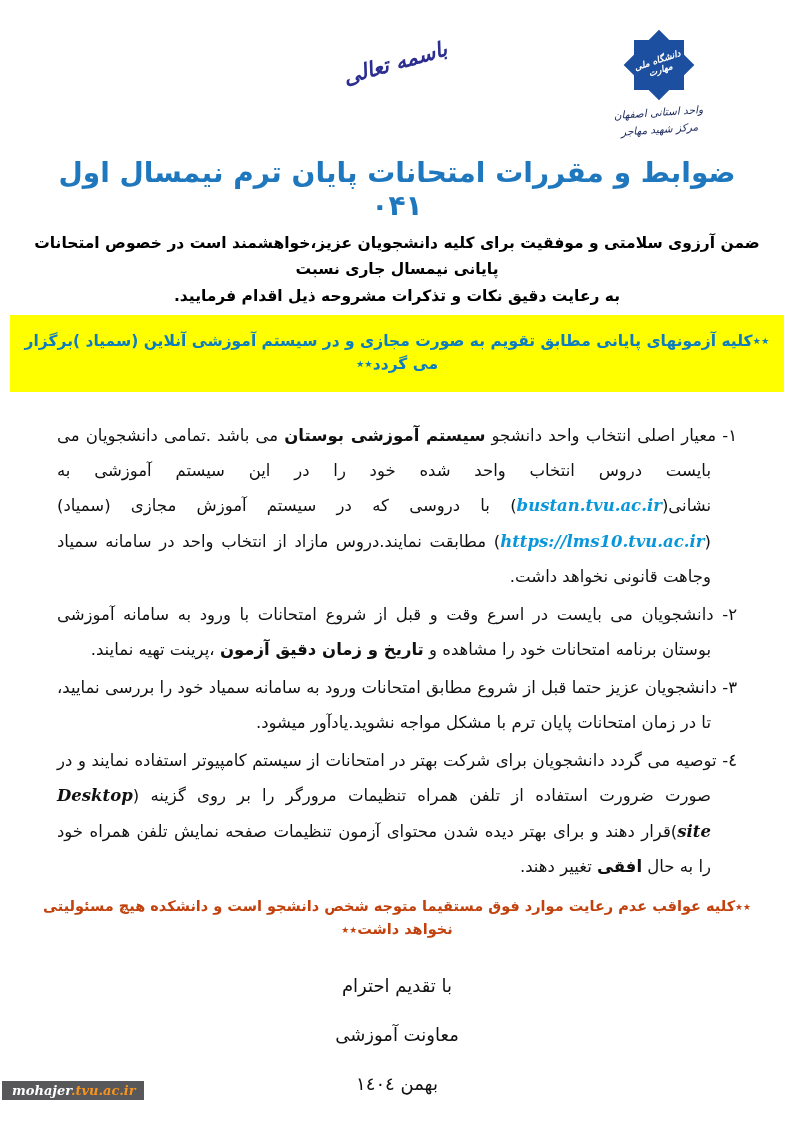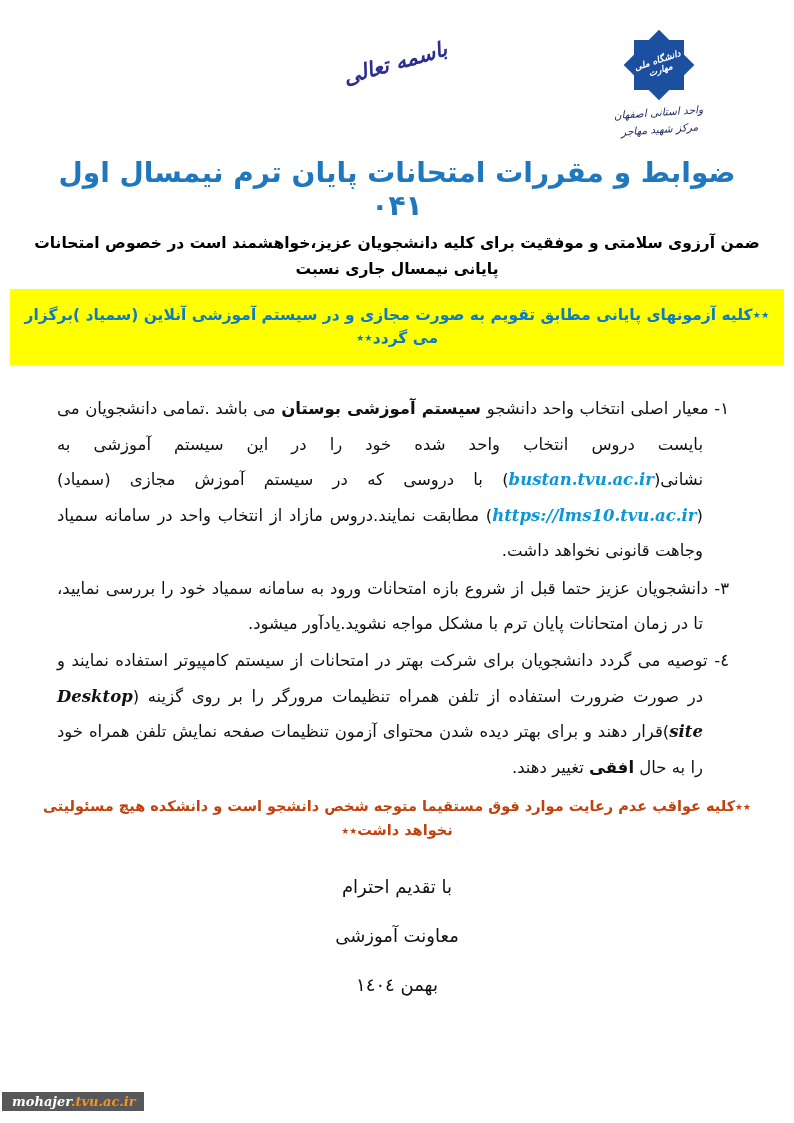--- a/index.html
+++ b/index.html
@@ -40,41 +40,41 @@
     margin:6px 40px 8px 40px;letter-spacing:0;
   }
   .intro{color:#000000;font-weight:bold;font-size:15.5px;text-align:center;line-height:1.7;margin:0 30px;}
   .highlight-wrap{text-align:center;margin:6px 10px 14px 10px;}
   .highlight{
     display:inline-block;background:#ffff00;color:#0d7cc0;
     font-weight:bold;font-size:15.5px;padding:15px 6px;line-height:1.5;
   }
   
   .body-list{margin:26px 57px 0 57px;font-size:16.5px;line-height:2.15;color:#111111;}
-  .item{margin:0 8px 2px 0;text-align:justify;padding-right:26px;text-indent:-26px;}
+  .item{margin:0 0 2px 0;text-align:justify;padding-right:26px;text-indent:-26px;}
   .run-bold{font-weight:bold;}
   .run-link{
     color:#0a97d9;font-weight:bold;font-style:italic;
     font-family:"DejaVu Serif", serif;unicode-bidi:embed;
   }
   .run-latin{
     color:#111111;font-weight:bold;font-style:italic;
     font-family:"DejaVu Serif", serif;unicode-bidi:embed;
   }
   
   .warning{
     text-align:center;color:#c2410c;font-weight:bold;font-size:14.5px;
     margin:10px 40px 0 40px;line-height:1.6;
   }
   
   .closing{text-align:center;margin-top:34px;font-size:18px;color:#111111;}
   .closing div{margin-bottom:28px;}
   
   .footer-bar{
-    position:absolute;left:2px;bottom:12px;
+    position:absolute;left:2px;bottom:23px;
     background:#58585a;color:#ffffff;
     font-size:13px;font-weight:bold;font-style:italic;
     padding:2px 8px 2px 10px;direction:ltr;
     font-family:"DejaVu Serif", serif;
   }
   .footer-bar .suffix{color:#f7941e;}
 </style>
 </head>
 <body>
 
@@ -92,29 +92,31 @@
         <div>واحد استانی اصفهان</div>
         <div>مرکز شهید مهاجر</div>
       </div>
     </div>
   </div>
 
   <div class="doc-title">ضوابط و مقررات امتحانات پایان ترم نیمسال اول ۰۴۱</div>
 
   <div class="intro">
     <div>ضمن آرزوی سلامتی و موفقیت برای کلیه دانشجویان عزیز،خواهشمند است در خصوص امتحانات پایانی نیمسال جاری نسبت</div>
+    <div>به رعایت دقیق نکات و تذکرات مشروحه ذیل اقدام فرمایید.</div>
   </div>
 
   <div class="highlight-wrap">
     <span class="highlight">٭٭کلیه آزمونهای پایانی مطابق تقویم به صورت مجازی و در سیستم آموزشی آنلاین (سمیاد )برگزار می گردد٭٭</span>
   </div>
 
   <div class="body-list">
       <p class="item"><span>۱- </span><span>معیار اصلی انتخاب واحد دانشجو </span><span class="run-bold">سیستم آموزشی بوستان</span><span> می باشد .تمامی دانشجویان می بایست دروس انتخاب واحد شده خود را در این سیستم آموزشی به نشانی(</span><span class="run-link" dir="ltr">bustan.tvu.ac.ir</span><span>) با دروسی که در سیستم آموزش مجازی (سمیاد)(</span><span class="run-link" dir="ltr">https://lms10.tvu.ac.ir</span><span>) مطابقت نمایند.دروس مازاد از انتخاب واحد در سامانه سمیاد وجاهت قانونی نخواهد داشت.</span></p>
-      <p class="item"><span>۳- </span><span>دانشجویان عزیز حتما قبل از شروع بازه امتحانات ورود به سامانه سمیاد خود را بررسی نمایید، تا در زمان امتحانات پایان ترم با مشکل مواجه نشوید.یادآور میشود.</span></p>
+      <p class="item"><span>۲- </span><span>دانشجویان می بایست در اسرع وقت و قبل از شروع امتحانات با ورود به سامانه آموزشی بوستان برنامه امتحانات خود را مشاهده و  </span><span class="run-bold">تاریخ و زمان دقیق آزمون</span><span> ،پرینت تهیه نمایند.</span></p>
+      <p class="item"><span>۳- </span><span>دانشجویان عزیز حتما قبل از شروع مطابق امتحانات ورود به سامانه سمیاد خود را بررسی نمایید، تا در زمان امتحانات پایان ترم با مشکل مواجه نشوید.یادآور میشود.</span></p>
       <p class="item"><span>٤- </span><span>توصیه می گردد دانشجویان برای شرکت بهتر در امتحانات از سیستم کامپیوتر استفاده نمایند و در صورت ضرورت استفاده از تلفن همراه تنظیمات مرورگر را بر روی گزینه (</span><span class="run-latin" dir="ltr">Desktop site</span><span>)قرار دهند  و برای بهتر دیده شدن محتوای آزمون تنظیمات صفحه نمایش تلفن همراه خود را به حال </span><span class="run-bold">افقی</span><span> تغییر دهند.</span></p>
     </div>
 
   <div class="warning">٭٭کلیه عواقب عدم رعایت موارد فوق مستقیما متوجه شخص دانشجو است و دانشکده هیچ مسئولیتی نخواهد داشت٭٭</div>
 
   <div class="closing">
     <div>با تقدیم احترام</div>
     <div>معاونت آموزشی</div>
     <div>بهمن ١٤٠٤</div>
   </div>

